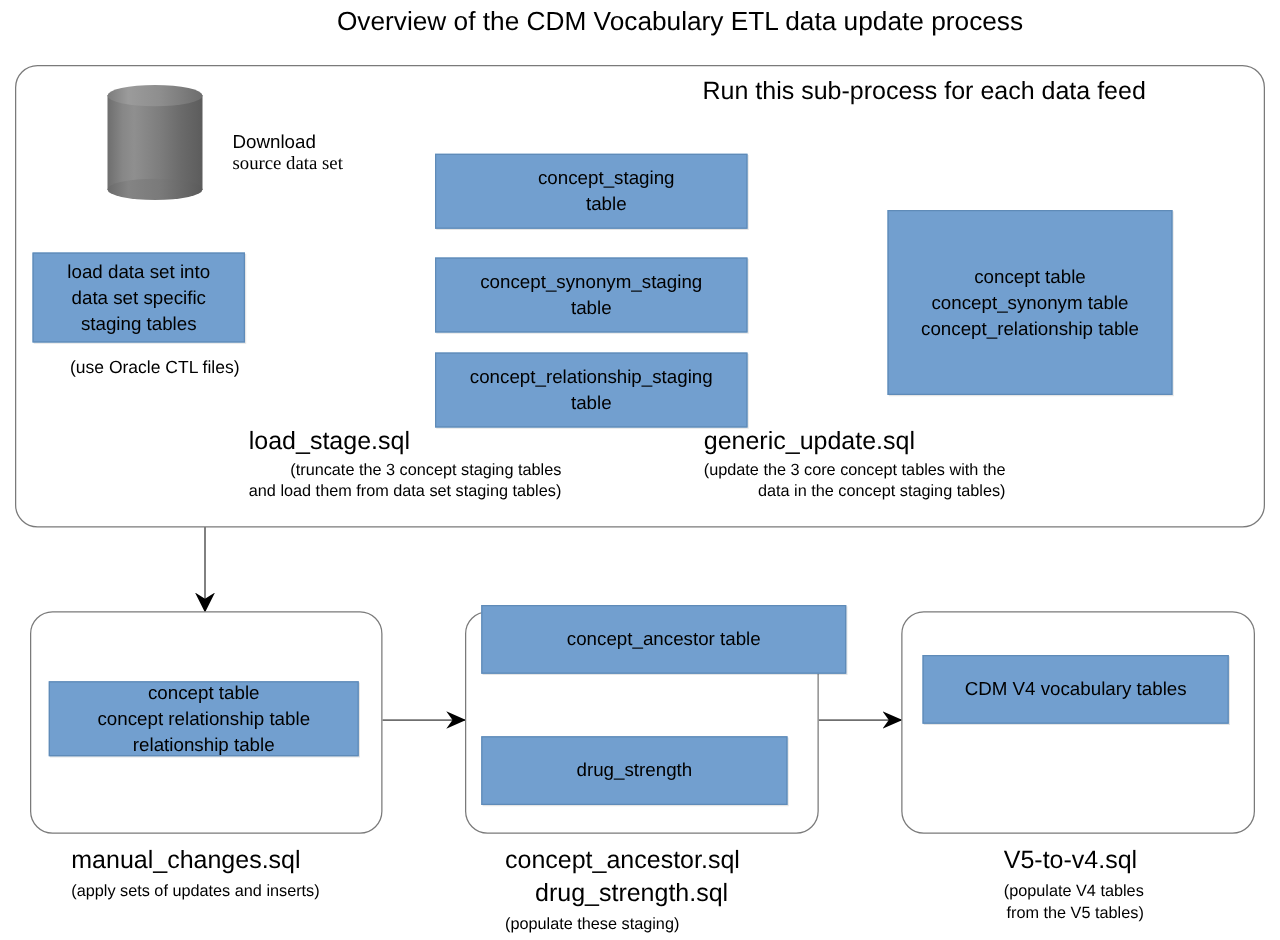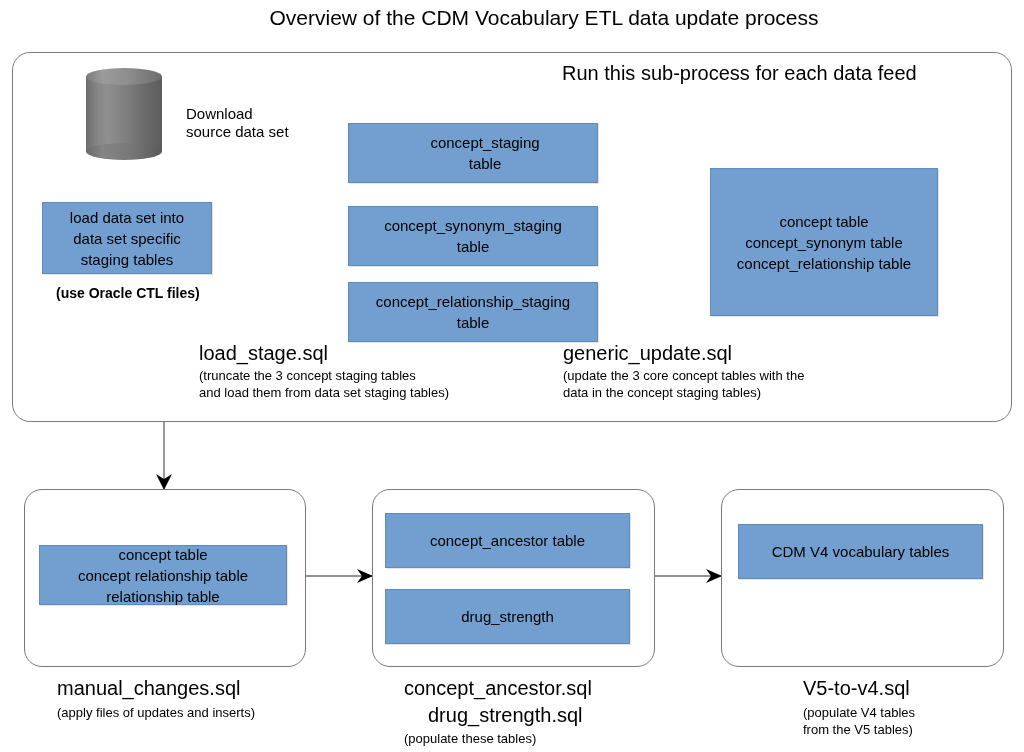--- a/index.html
+++ b/index.html
@@ -128,20 +128,21 @@
     line-height: 25px;
     color: #000;
     white-space: nowrap;
   }
   .caption-sub {
     position: absolute;
     font-size: 13px;
     line-height: 17px;
     color: #000;
     white-space: nowrap;
+    text-align: right;
   }
   .caption-sub div, .caption-title div { white-space: nowrap; }
 </style>
 </head>
 <body>
 
 <div id="stage">
 
   <div class="diagram-title">Overview of the CDM Vocabulary ETL data update process</div>
 
@@ -195,31 +196,31 @@
 
   <div class="group-header" style="left:562px; top:60px;">Run this sub-process for each data feed</div>
 
   <div class="cylinder" style="left:86px; top:68px;">
     <div class="cyl-body"></div>
     <div class="cyl-top"></div>
     <div class="cyl-bottom"></div>
   </div>
 
   <div class="plain-label" style="left:186px; top:104px;">Download</div>
-  <div class="plain-label" style="left:186px; top:122px;">source data set</div>
-
-  <div class="blue-box" style="left:42px; top:202px; width:170px; height:72px;">
+  <div class="plain-label" style="left:186px; top:122px;font-family:Liberation Serif, serif;">source data set</div>
+
+  <div class="blue-box" style="left:26px; top:202px; width:170px; height:72px;">
     <div class="lines">
       <div>load data set into</div>
       <div>data set specific</div>
       <div>staging tables</div>
     </div>
   </div>
 
-  <div class="plain-label" style="left:56px; top:284px; font-size:14px;font-weight:bold;">(use Oracle CTL files)</div>
+  <div class="plain-label" style="left:56px; top:284px; font-size:14px;">(use Oracle CTL files)</div>
 
   <div class="blue-box" style="left:348px; top:123px; width:250px; height:60px;padding-left:24px;">
     <div class="lines">
       <div>concept_staging</div>
       <div>table</div>
     </div>
   </div>
 
   <div class="blue-box" style="left:348px; top:206px; width:250px; height:60px;">
     <div class="lines">
@@ -259,39 +260,39 @@
 
   <div class="blue-box" style="left:39px; top:545px; width:248px; height:60px;">
     <div class="lines">
       <div>concept table</div>
       <div>concept relationship table</div>
       <div>relationship table</div>
     </div>
   </div>
 
   <div class="caption-title" style="left:57px; top:676px;">manual_changes.sql</div>
-  <div class="caption-sub" style="left:57px; top:704px;">(apply files of updates and inserts)</div>
+  <div class="caption-sub" style="left:57px; top:704px;">(apply sets of updates and inserts)</div>
 
   <div class="group-box" style="left:372px; top:489px; width:283px; height:178px;"></div>
 
-  <div class="blue-box" style="left:385px; top:513px; width:245px; height:55px;">
+  <div class="blue-box" style="left:385px; top:484px; width:292px; height:55px;">
     <div class="lines">
       <div>concept_ancestor table</div>
     </div>
   </div>
 
   <div class="blue-box" style="left:385px; top:589px; width:245px; height:55px;">
     <div class="lines">
       <div>drug_strength</div>
     </div>
   </div>
 
   <div class="caption-title" style="left:404px; top:676px;">concept_ancestor.sql</div>
   <div class="caption-title" style="left:428px; top:703px;">drug_strength.sql</div>
-  <div class="caption-sub" style="left:404px; top:730px;">(populate these tables)</div>
+  <div class="caption-sub" style="left:404px; top:730px;">(populate these staging)</div>
 
   <div class="group-box" style="left:721px; top:489px; width:283px; height:178px;"></div>
 
   <div class="blue-box" style="left:738px; top:524px; width:245px; height:55px;justify-content:center;">
     <div class="lines">
       <div>CDM V4 vocabulary tables</div>
     </div>
   </div>
 
   <div class="caption-title" style="left:803px; top:676px;">V5-to-v4.sql</div>

